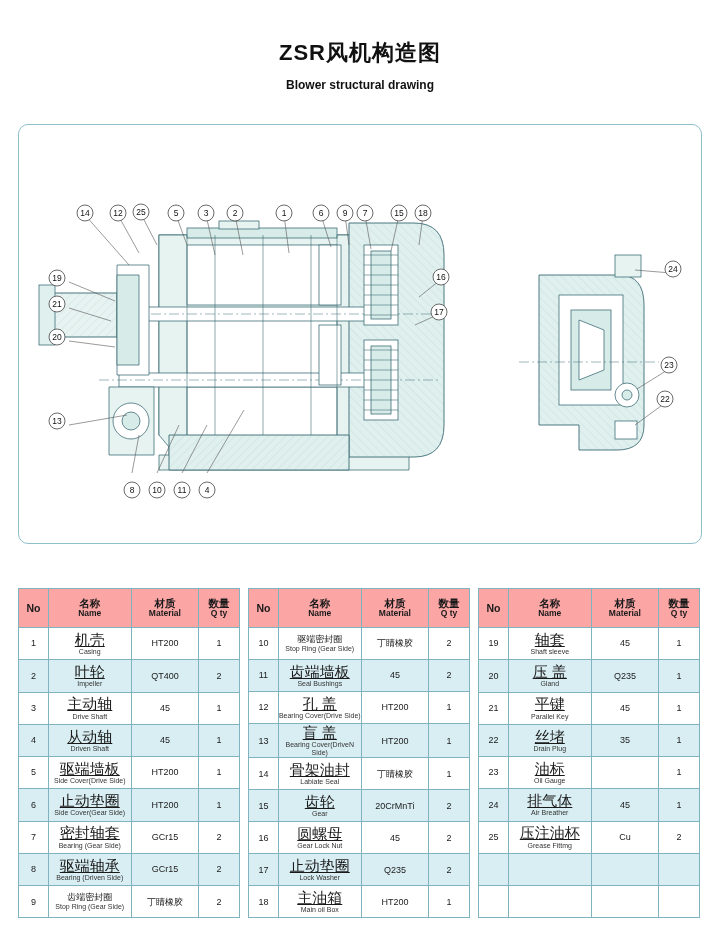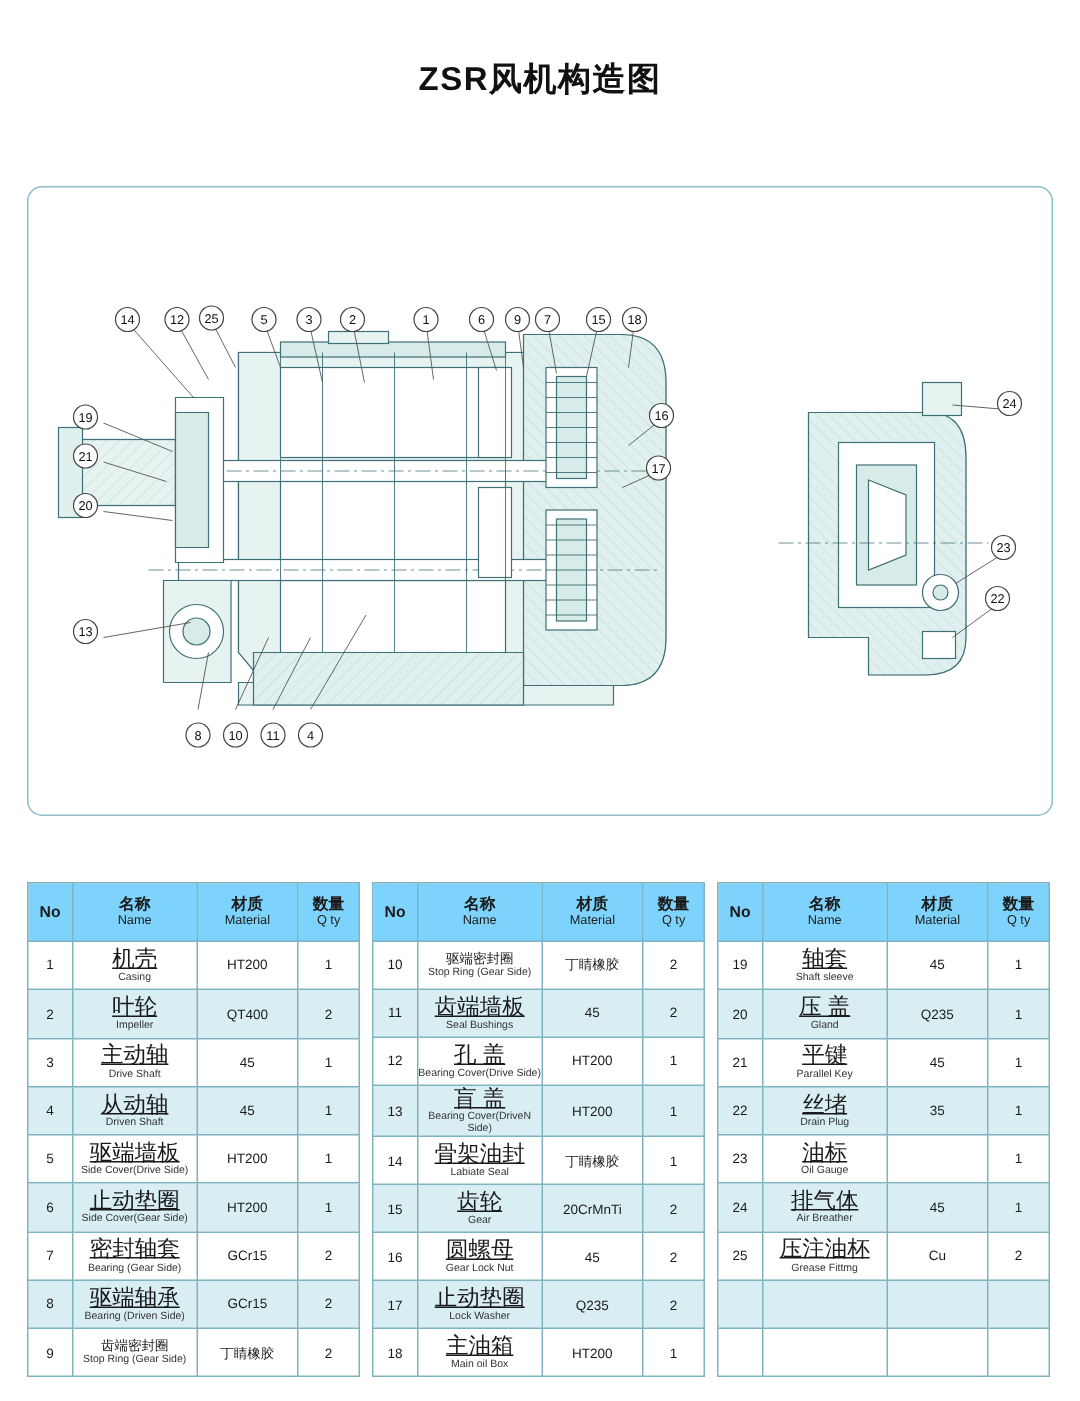--- a/index.html
+++ b/index.html
@@ -46,42 +46,43 @@
     border:1px solid #7fb3c0;
     text-align:center;
     vertical-align:middle;
     padding:0;
     height:31px;
     font-size:9px;
     line-height:1.15;
     color:#1a1a1a;
   }
   thead th{
-    background:#7dd3fc;
+    background:#fca5a5;
     height:38px;
     font-size:10px;
     font-weight:bold;
   }
   .hdr-cn{display:block;font-size:10.5px;font-weight:bold;}
-  .hdr-en{display:block;font-size:8.5px;font-weight:normal;text-align:center;}
+  .hdr-en{display:block;font-size:8.5px;font-weight:bold;text-align:center;}
   .cell-cn{display:block;font-size:15px;text-decoration:underline;}
   .cell-sm{display:block;font-size:9px;}
   .cell-en{display:block;font-size:7px;color:#333;}
   tbody tr.alt td{background:#d9eef3;}
   tbody tr td{background:#ffffff;}
   .c-no{width:26px;}
   .c-name{width:74px;}
   .c-mat{width:60px;}
   .c-qty{width:36px;}
 </style>
 </head>
 <body>
 
 <div class="title-block">
   <div class="title-cn">ZSR风机构造图</div>
+  <div class="title-en">Blower structural drawing</div>
 </div>
 
 <div class="drawing-frame">
   <svg width="682" height="418" viewBox="0 0 682 418">
     <defs>
       <g id="hatchdefs"></g>
       <pattern id="hatchA" width="6" height="6" patternTransform="rotate(45)" patternUnits="userSpaceOnUse">
         <line x1="0" y1="0" x2="0" y2="6" stroke="#6f9aa2" stroke-width="0.7"></line>
       </pattern>
       <pattern id="hatchB" width="6" height="6" patternTransform="rotate(-45)" patternUnits="userSpaceOnUse">

